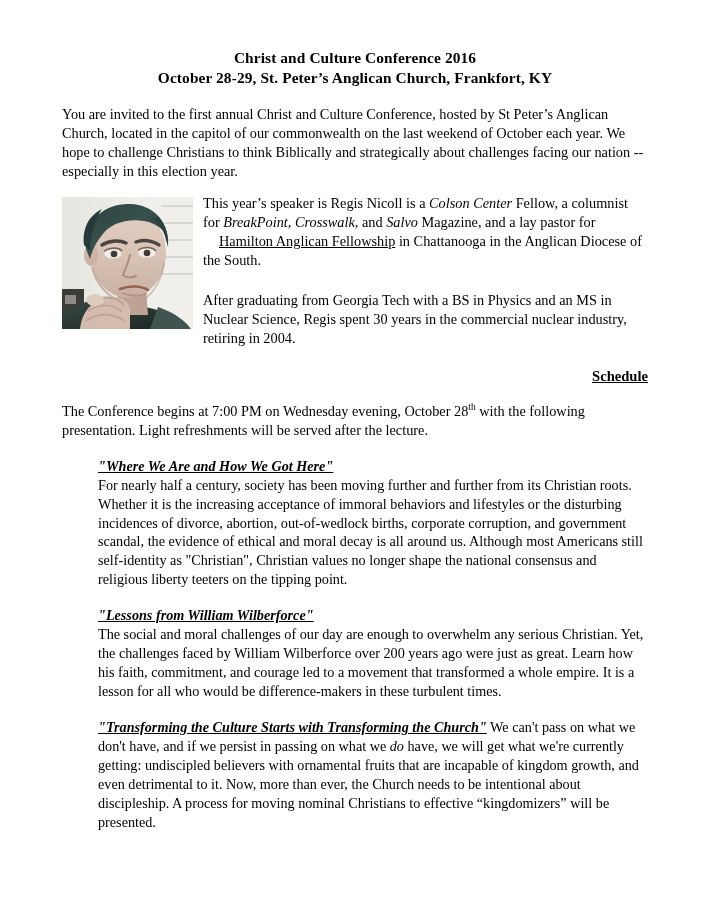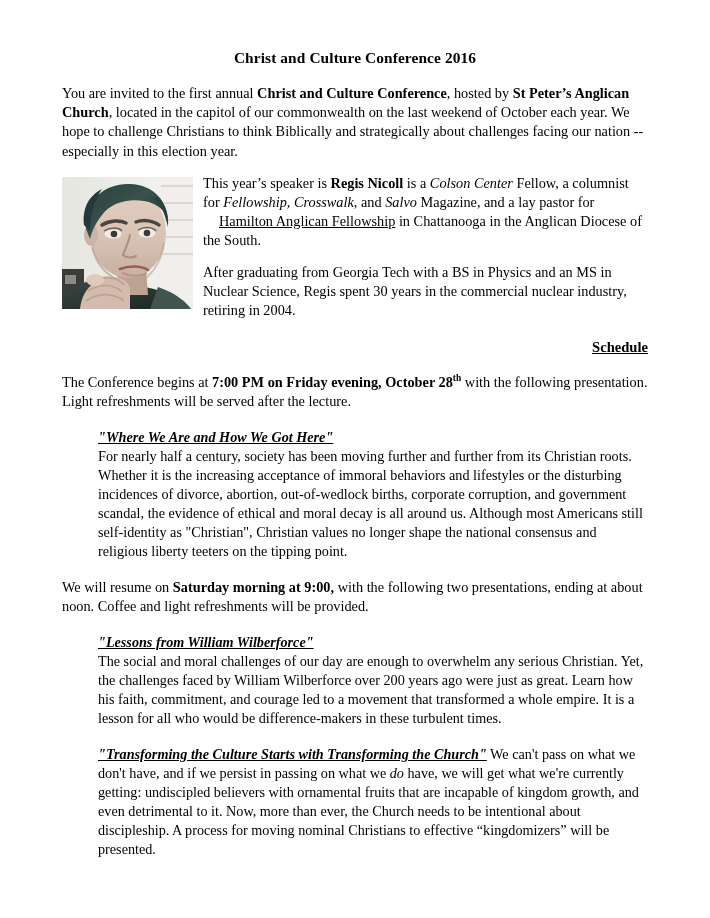--- a/index.html
+++ b/index.html
@@ -47,21 +47,21 @@
 
   
   .para {
     font-size: 14.3px;
     line-height: 1.335;
     margin: 0;
     text-align: left;
   }
   .intro { padding-top: 16px; }
 
-  b, .b { font-weight: bold; }
+  b, .b { font-weight: normal; }
   i, .i { font-style: italic; margin-top: 24px; }
   .u { text-decoration: underline; margin-left: 16px; }
   sup { font-size: .66em; vertical-align: super; line-height: 0; }
 
   
   .speaker-block {
     padding-top: 13px;
     overflow: hidden;
   }
   .speaker-photo {
@@ -74,21 +74,21 @@
     background: #cfd4cf;
   }
   .speaker-photo .ph-svg { display: block; width: 131px; height: 132px; }
 
   .speaker-text {
     margin-left: 141px;
     font-size: 14.3px;
     line-height: 1.335;
   }
   .speaker-text p { margin: 0; }
-  .speaker-text p + p { margin-top: 13px; }
+  .speaker-text p + p { margin-top: 21px; }
 
   
   .sched-intro { padding-top: 17px; }
 
   .session {
     margin-left: 36px;
     margin-top: 17px;
     font-size: 14.2px;
     line-height: 1.335;
   }
@@ -112,20 +112,21 @@
   }
   .footer .line { display: block; }
 </style>
 </head>
 <body>
 
 <div class="page">
 
   <div class="doc-title">
     <span class="line">Christ and Culture Conference 2016</span>
+    <span class="line">October 28-29, St. Peter’s Anglican Church, Frankfort, KY</span>
   </div>
 
   <p class="para intro"><span>You are invited to the first annual </span><b>Christ and Culture Conference</b><span>, hosted by </span><b>St Peter’s Anglican Church</b><span>, located in the capitol of our commonwealth on the last weekend of October each year.  We hope to challenge Christians to think Biblically and strategically about challenges facing our nation -- especially in this election year.</span></p>
 
   <div class="speaker-block">
 
     <div class="speaker-photo">
       <svg class="ph-svg" viewBox="0 0 131 132" preserveAspectRatio="none">
         <defs>
           <linearGradient id="bgGrad" x1="0" y1="0" x2="1" y2="0">
@@ -198,35 +199,34 @@
 
         <path d="M18,132 C20,112 34,100 50,100 C60,100 66,104 68,112 L68,132 Z" fill="#d3bcad"></path>
         <path d="M30,104 C42,98 56,100 62,108" stroke="#bda28f" stroke-width="2" fill="none"></path>
         <path d="M26,114 C38,106 52,107 60,115" stroke="#bda28f" stroke-width="1.6" fill="none"></path>
         <path d="M24,124 C36,115 52,116 62,124" stroke="#bda28f" stroke-width="1.6" fill="none"></path>
         <ellipse cx="33" cy="103" rx="9" ry="6" fill="#e0cabb"></ellipse>
       </svg>
     </div>
 
     <div class="speaker-text">
-      <p><span>This year’s speaker is </span><b>Regis Nicoll</b><span> is a </span><i>Colson Center</i><span> Fellow, a columnist for </span><i>Fellowship, Crosswalk,</i><span> and </span><i>Salvo</i><span> Magazine, and a lay pastor for </span><span class="u">Hamilton Anglican Fellowship</span><span> in Chattanooga in the Anglican Diocese of the South.</span></p>
+      <p><span>This year’s speaker is </span><b>Regis Nicoll</b><span> is a </span><i>Colson Center</i><span> Fellow, a columnist for </span><i>BreakPoint, Crosswalk,</i><span> and </span><i>Salvo</i><span> Magazine, and a lay pastor for </span><span class="u">Hamilton Anglican Fellowship</span><span> in Chattanooga in the Anglican Diocese of the South.</span></p>
 
       <p>After graduating from Georgia Tech with a BS in Physics and an MS in Nuclear Science, Regis spent 30 years in the commercial nuclear industry, retiring in 2004.</p>
     </div>
   </div>
 
   <div class="schedule-heading">Schedule</div>
 
-  <p class="para sched-intro"><span>The Conference begins at </span><b><span>7:00 PM on Friday evening, October 28</span><sup>th</sup></b><span> with the following presentation. Light refreshments will be served after the lecture.</span></p>
+  <p class="para sched-intro"><span>The Conference begins at </span><b><span>7:00 PM on Wednesday evening, October 28</span><sup>th</sup></b><span> with the following presentation. Light refreshments will be served after the lecture.</span></p>
 
   <div class="session">
     <p class="session-body"><span class="session-title">"Where We Are and How We Got Here"</span><br><span>For nearly half a century, society has been moving further and further from its Christian roots. Whether it is the increasing acceptance of immoral behaviors and lifestyles or the disturbing incidences of divorce, abortion, out-of-wedlock births, corporate corruption, and government scandal, the evidence of ethical and moral decay is all around us. Although most Americans still self-identity as "Christian", Christian values no longer shape the national consensus and religious liberty teeters on the tipping point.</span></p>
   </div>
 
-  <p class="para resume-para"><span>We will resume on </span><b>Saturday morning at 9:00,</b><span> with the following two presentations, ending at about noon.  Coffee and light refreshments will be provided.</span></p>
 
   <div class="session">
     <p class="session-body"><span class="session-title">"Lessons from William Wilberforce"</span><br><span>The social and moral challenges of our day are enough to overwhelm any serious Christian. Yet, the challenges faced by William Wilberforce over 200 years ago were just as great. Learn how his faith, commitment, and courage led to a movement that transformed a whole empire. It is a lesson for all who would be difference-makers in these turbulent times.</span></p>
   </div>
 
   <div class="session">
     <p class="session-body"><span class="session-title">"Transforming the Culture Starts with Transforming the Church"</span><span> We can't pass on what we don't have, and if we persist in passing on what we </span><i>do</i><span> have, we will get what we're currently getting: undiscipled believers with ornamental fruits that are incapable of kingdom growth, and even detrimental to it. Now, more than ever, the Church needs to be intentional about discipleship. A process for moving nominal Christians to effective “kingdomizers” will be presented.</span></p>
   </div>
 
 

